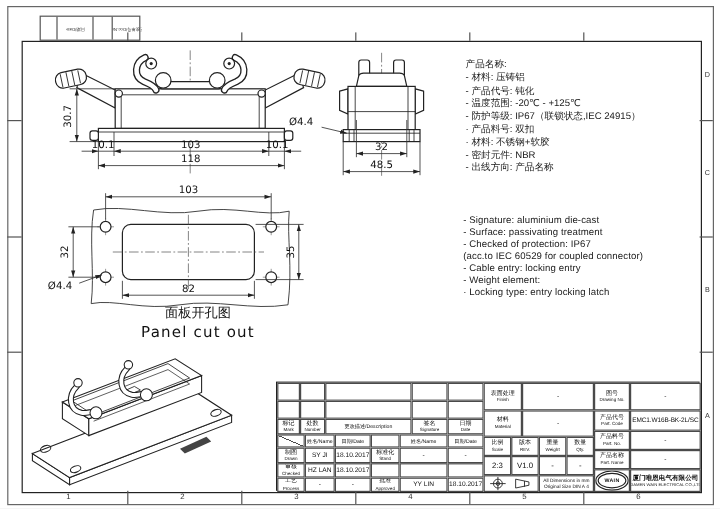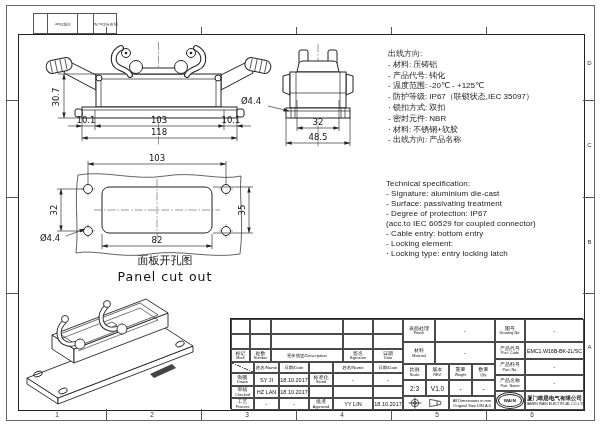--- a/index.html
+++ b/index.html
@@ -254,38 +254,37 @@
         <circle cx="122" cy="329" r="5" fill="#fff"></circle>
         <ellipse cx="38" cy="374" rx="4.5" ry="2.6" transform="rotate(-20 38 374)"></ellipse>
         <ellipse cx="63" cy="391" rx="4.5" ry="2.6" transform="rotate(-20 63 391)"></ellipse>
         <ellipse cx="180" cy="344" rx="4.5" ry="2.6" transform="rotate(-20 180 344)"></ellipse>
         <path d="M150,374 L172,364 L176,368 L154,378 Z" fill="#444" stroke="none"></path>
       </g>
     </g>
   </svg>
 
   <div class="specs cn">
-    <div>出线方向:</div>
+    <div>产品名称:</div>
     <div>- 材料: 压铸铝</div>
     <div>- 产品代号: 钝化</div>
     <div>- 温度范围: -20℃ - +125℃</div>
-    <div>- 防护等级: IP67（联锁状态,IEC 35097）</div>
-    <div>    · 锁扣方式: 双扣</div>
+    <div>- 防护等级: IP67（联锁状态,IEC 24915）</div>
+    <div>    · 产品料号: 双扣</div>
+    <div>    · 材料: 不锈钢+软胶</div>
     <div>- 密封元件: NBR</div>
-    <div>    · 材料: 不锈钢+软胶</div>
     <div>- 出线方向: 产品名称</div>
   </div>
   <div class="specs en">
-    <div>Technical specification:</div>
     <div>- Signature: aluminium die-cast</div>
     <div>- Surface: passivating treatment</div>
-    <div>- Degree of protection: IP67</div>
+    <div>- Checked of protection: IP67</div>
     <div>  (acc.to IEC 60529 for coupled connector)</div>
-    <div>- Cable entry: bottom entry</div>
-    <div>- Locking element:</div>
+    <div>- Cable entry: locking entry</div>
+    <div>- Weight element:</div>
     <div>    · Locking type: entry locking latch</div>
   </div>
 
   <div class="abs tb">
 
     <div class="c" style="left:0;top:0;width:19px;height:15px"></div>
     <div class="c" style="left:19px;top:0;width:21px;height:15px"></div>
     <div class="c" style="left:40px;top:0;width:72px;height:15px"></div>
     <div class="c" style="left:112px;top:0;width:30px;height:15px"></div>
     <div class="c" style="left:142px;top:0;width:30px;height:15px"></div>

